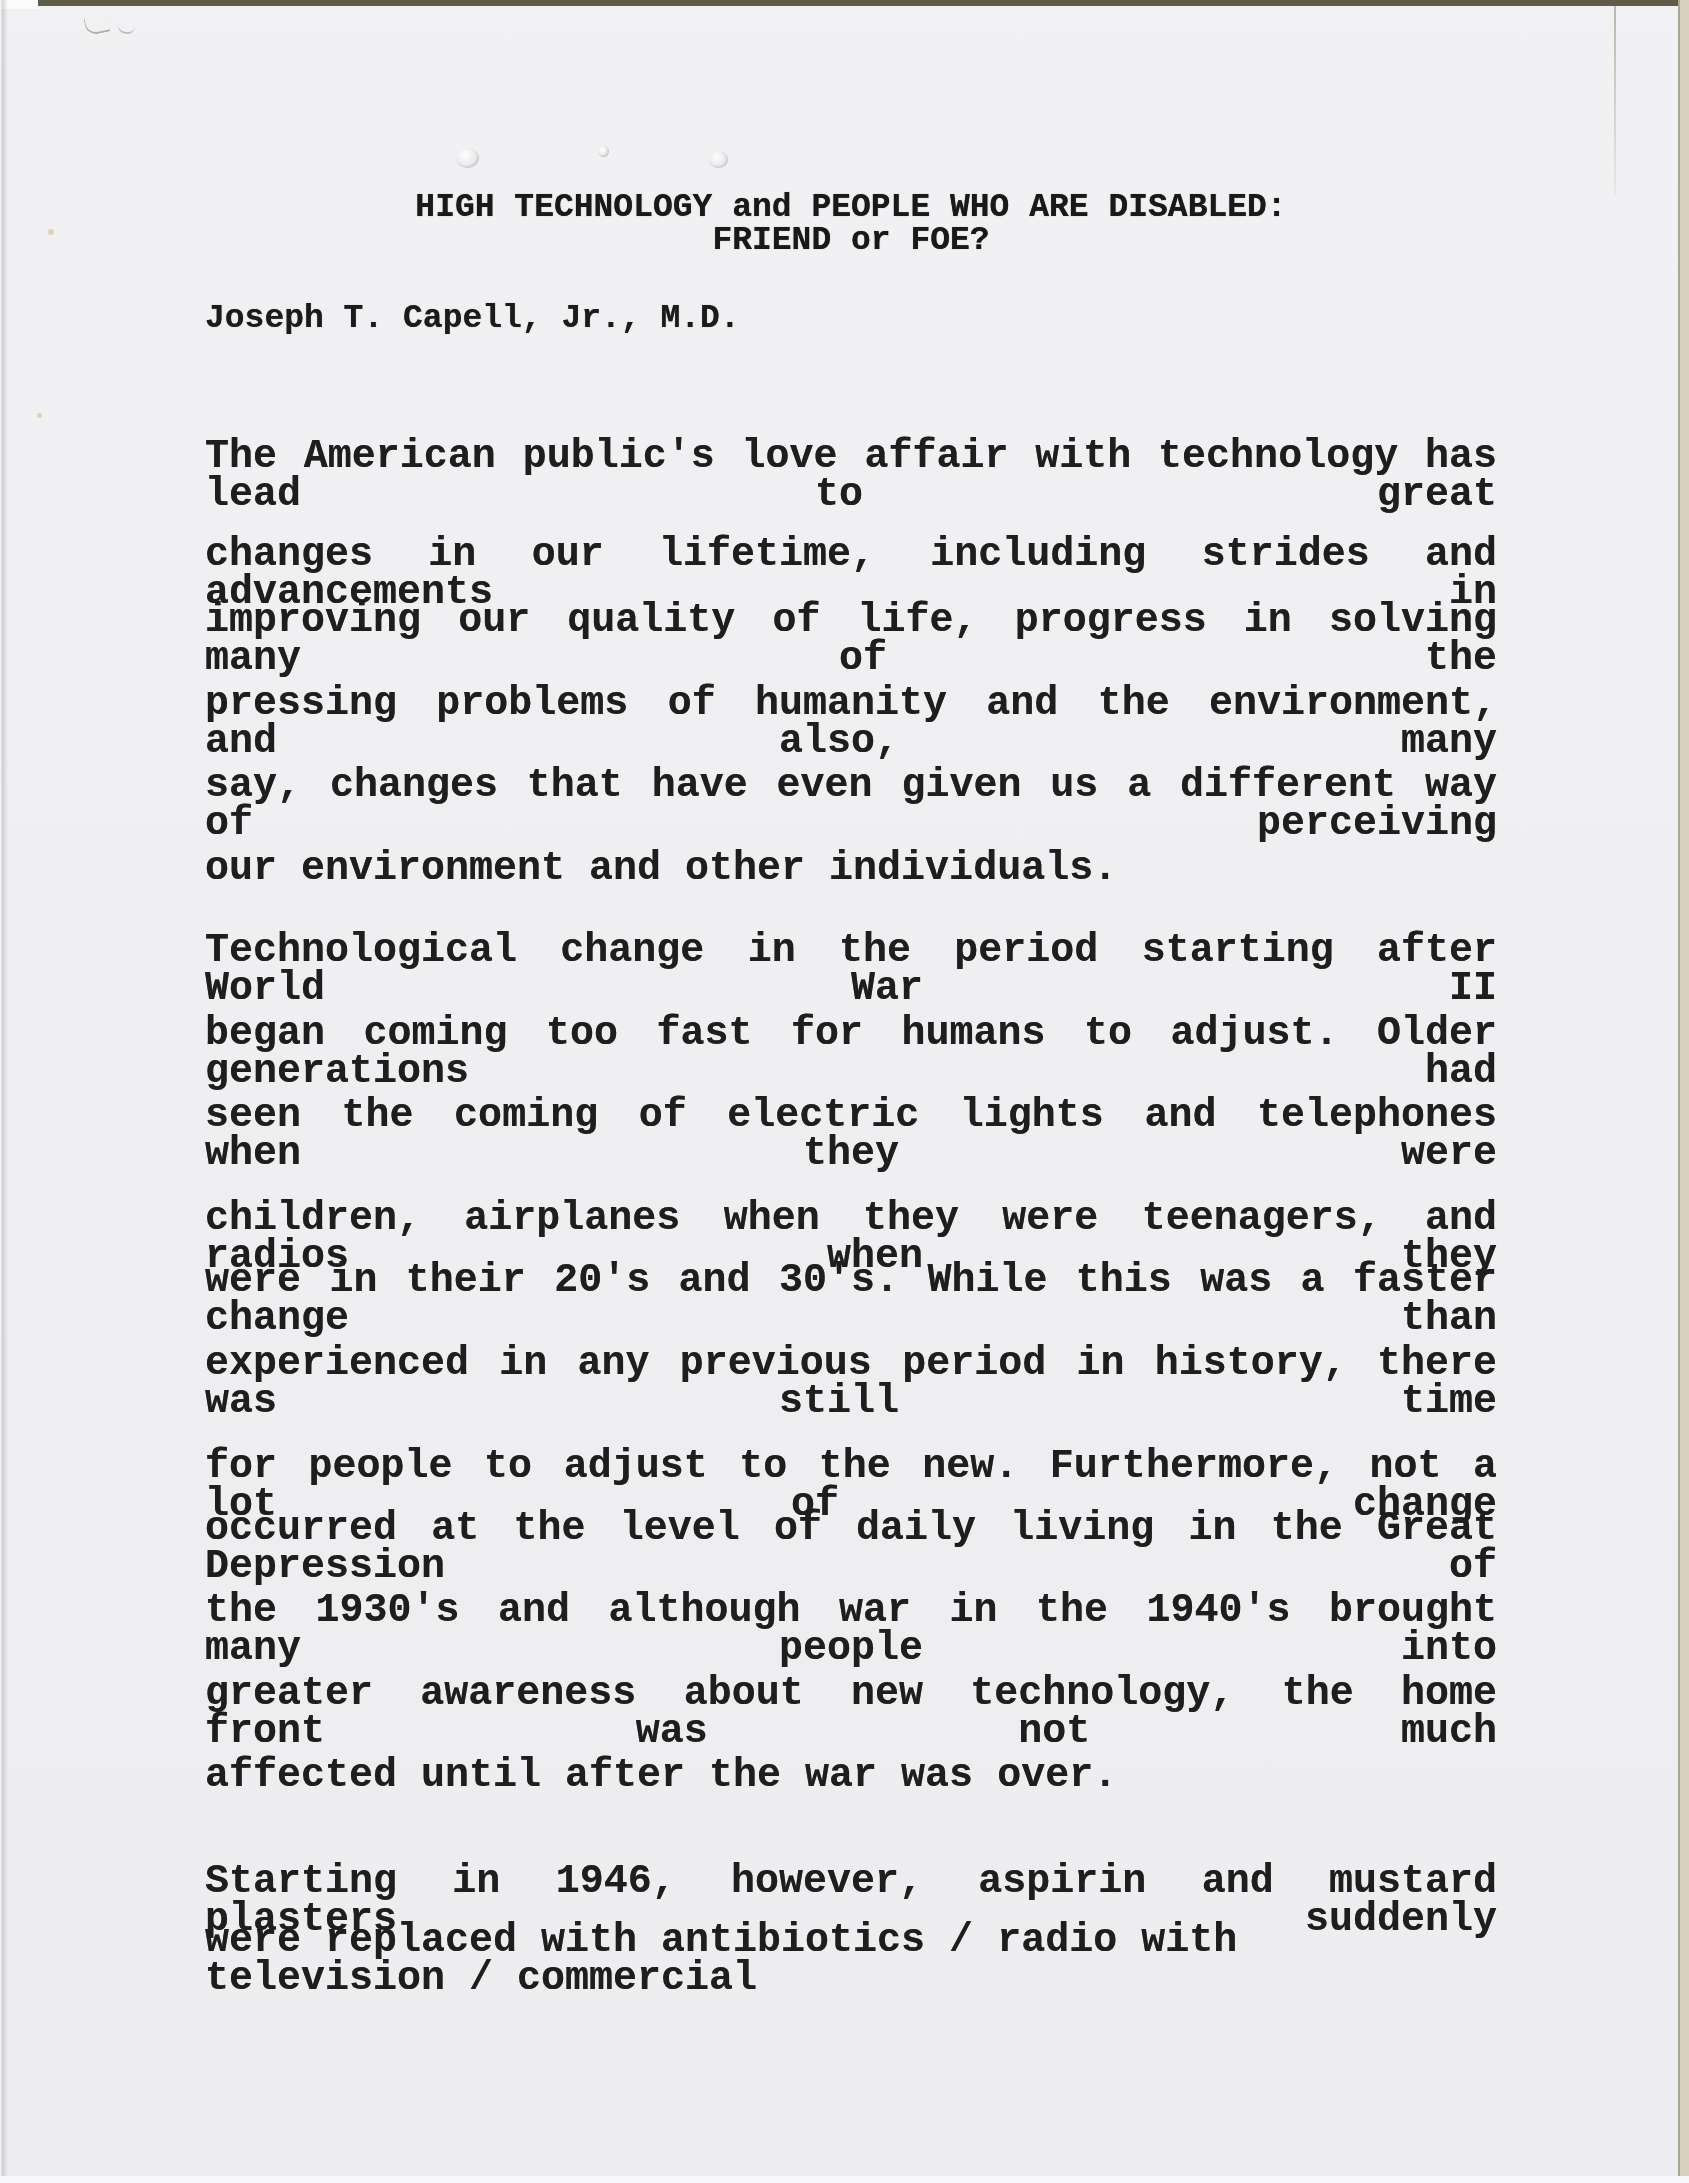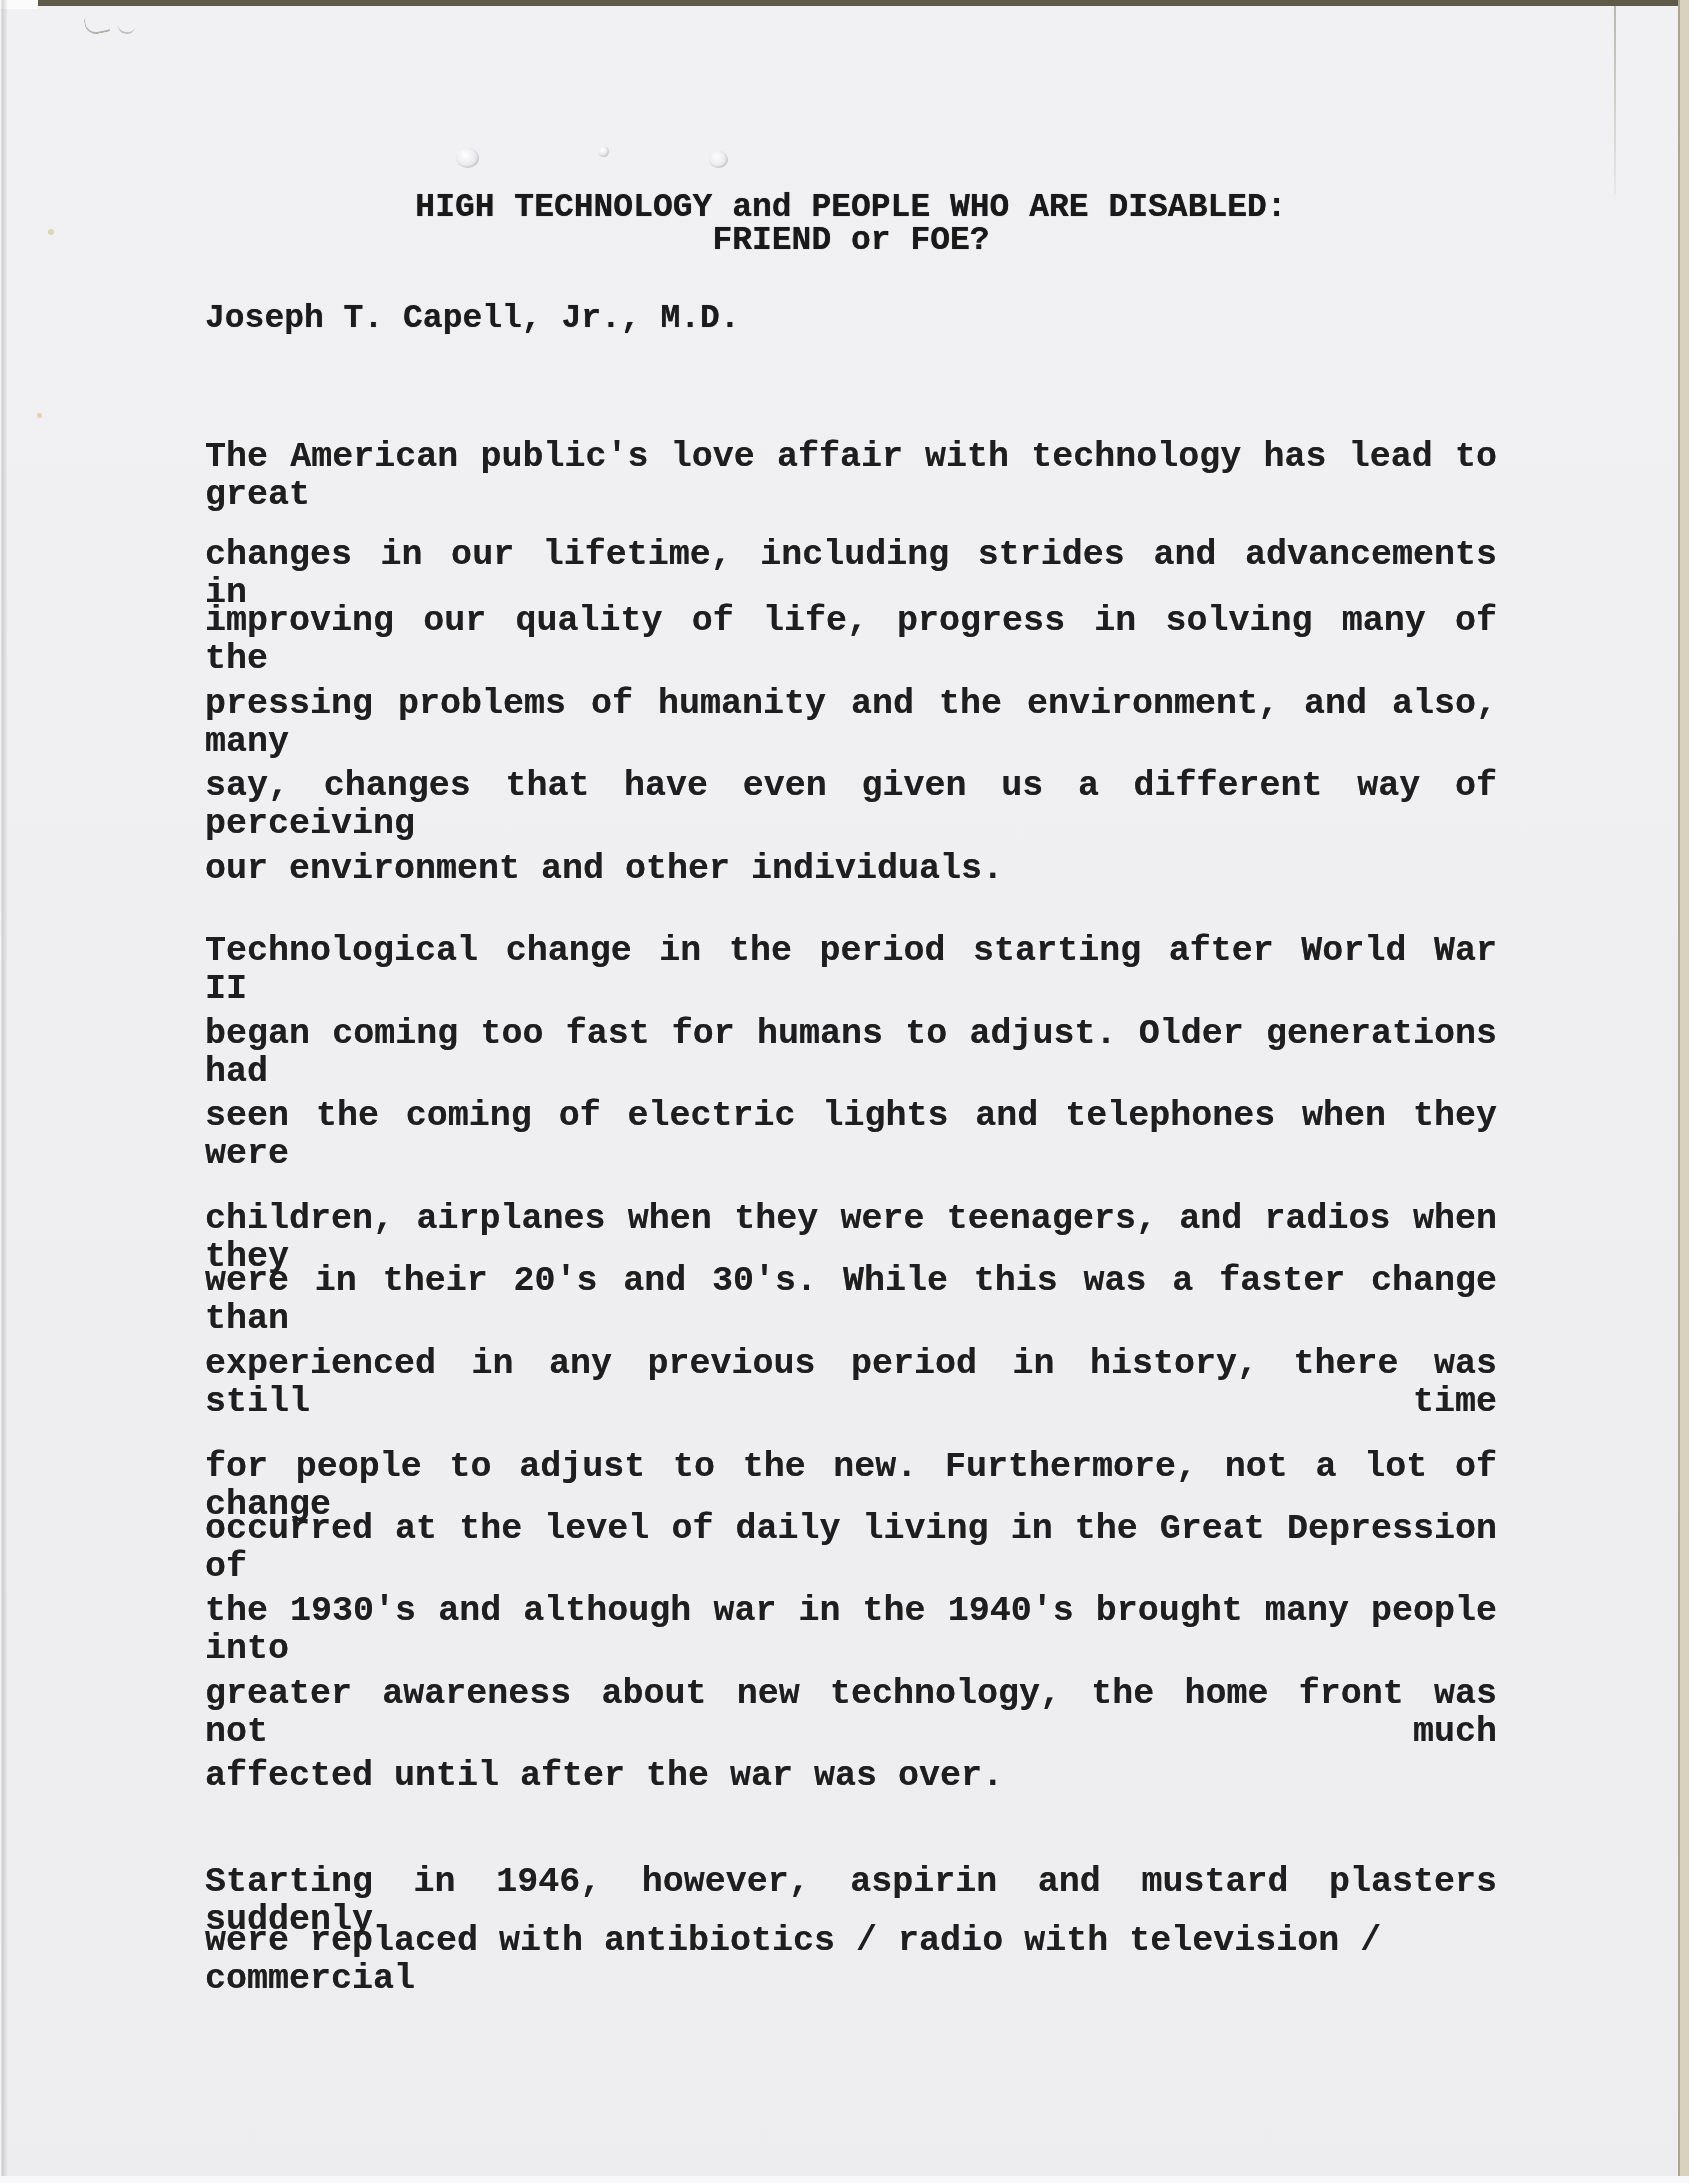--- a/index.html
+++ b/index.html
@@ -88,21 +88,21 @@
   .title-2 { top: 223px; }
   .author-line {
     position: absolute; left: 0; top: 301px; width: 1292px;
     font-size: 33px; line-height: 36px; font-weight: bold;
     color: #1b1b1b; text-align: left;
     text-shadow: 0 0 0.7px rgba(27,27,27,0.75);
     white-space: nowrap;
   }
   .body-line {
     position: absolute; left: 0; width: 1292px;
-    font-size: 35px; line-height: 38px; font-weight: bold;
+    font-size: 40px; line-height: 38px; font-weight: bold;
     color: #1e1e1e;
     text-shadow: 0 0 0.4px rgba(30,30,30,0.6);
     text-align: justify; text-align-last: justify;
   }
   .body-line.last { text-align: left; text-align-last: left; }
 </style>
 </head>
 <body>
 
 <div class="page">

